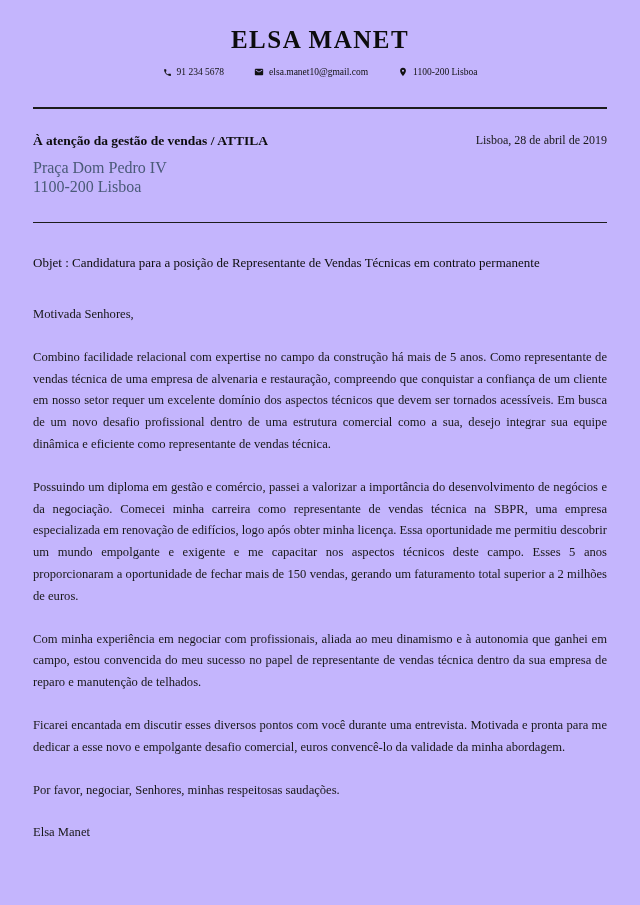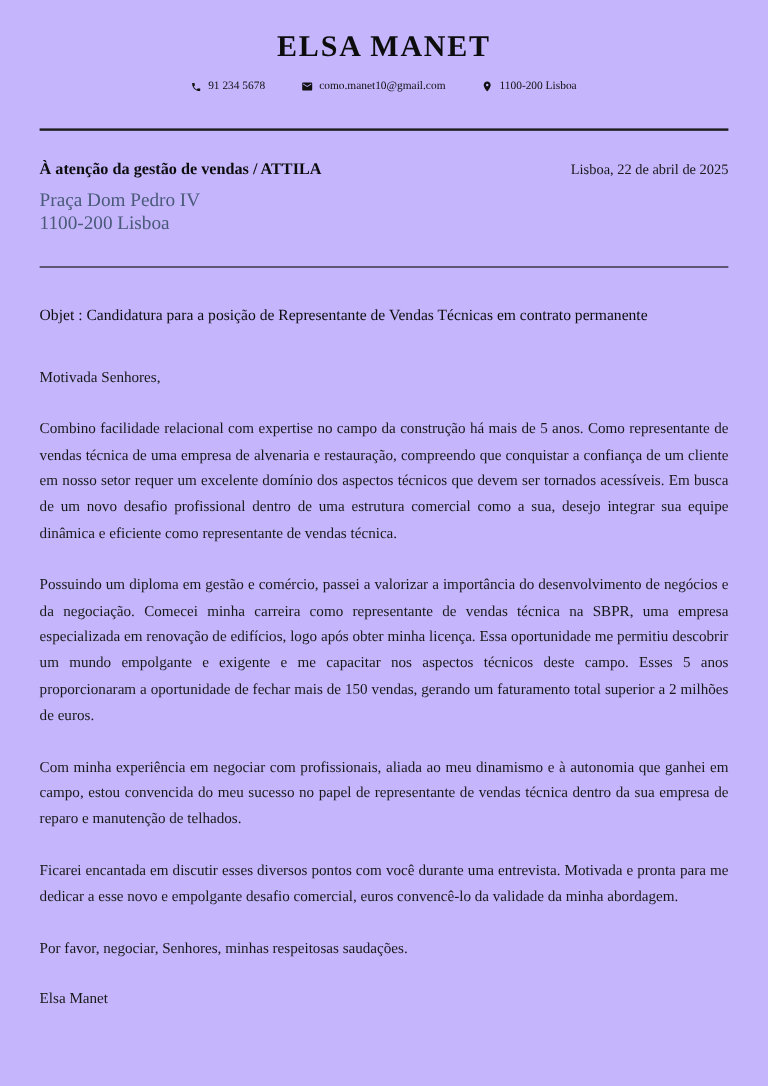--- a/index.html
+++ b/index.html
@@ -44,21 +44,21 @@
   .rule-thin {
     border: none;
     border-top: 1.3px solid #1c1c1c;
     margin-top: 26px;
   }
   
   .recipient-row {
     margin-top: 24px;
     display: flex;
     justify-content: space-between;
-    align-items: center;
+    align-items: flex-start;
   }
   .attention-line {
     font-size: 13.5px;
     font-weight: bold;
     color: #0d0d0d;
   }
   .date-line { font-size: 12px; color: #181818; }
   .recipient-address {
     margin-top: 9px;
     font-size: 16px;
@@ -98,38 +98,38 @@
             </svg>
         </span>
         <span>91 234 5678</span>
       </span>
       <span class="contact-item">
         <span>
           <svg viewBox="0 0 24 24" width="10" height="10" fill="#111111">
               <path d="M20 4H4c-1.1 0-2 .9-2 2v12c0 1.1.9 2 2 2h16c1.1 0 2-.9 2-2V6c0-1.1-.9-2-2-2zm0 4.2-8 5-8-5V6.2l8 5 8-5v2z"></path>
             </svg>
         </span>
-        <span>como.manet10@gmail.com</span>
+        <span>elsa.manet10@gmail.com</span>
       </span>
       <span class="contact-item">
         <span>
           <svg viewBox="0 0 24 24" width="10" height="10" fill="#111111">
               <path d="M12 2C8.1 2 5 5.1 5 9c0 5.2 7 13 7 13s7-7.8 7-13c0-3.9-3.1-7-7-7zm0 9.5A2.5 2.5 0 1 1 12 6.5a2.5 2.5 0 0 1 0 5z"></path>
             </svg>
         </span>
         <span>1100-200 Lisboa</span>
       </span>
     </div>
   </div>
 
   <hr class="rule-thick">
 
   <div class="recipient-row">
     <div class="attention-line">À atenção da gestão de vendas / ATTILA</div>
-    <div class="date-line">Lisboa, 22 de abril de 2025</div>
+    <div class="date-line">Lisboa, 28 de abril de 2019</div>
   </div>
   <div class="recipient-address">
     <div>Praça Dom Pedro IV</div>
     <div>1100-200 Lisboa</div>
   </div>
 
   <hr class="rule-thin">
 
   <div class="subject">Objet : Candidatura para a posição de Representante de Vendas Técnicas em contrato permanente</div>
 

